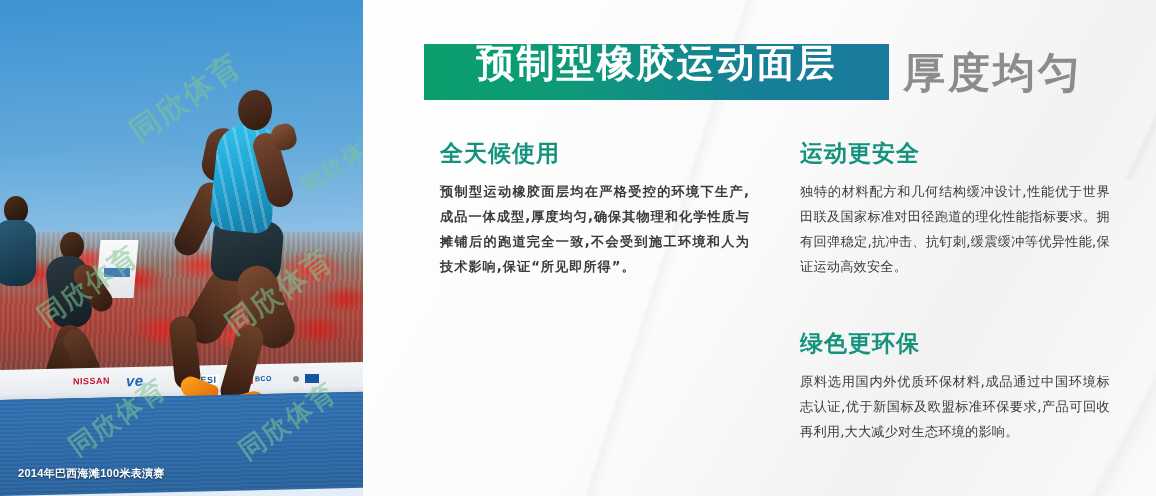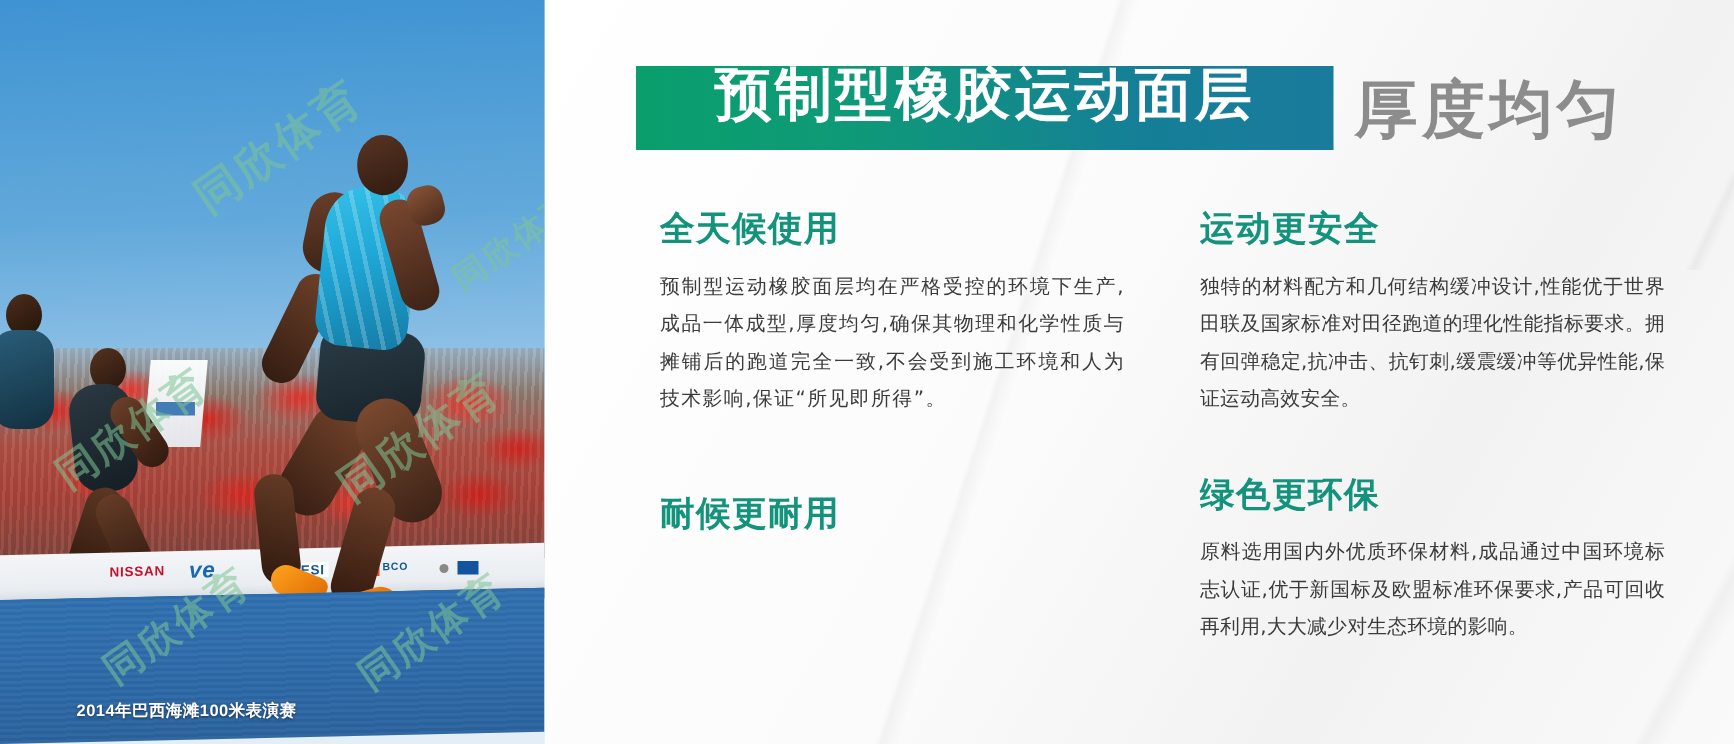--- a/index.html
+++ b/index.html
@@ -126,21 +126,21 @@
   .rc-head{position:absolute;left:12px;top:0;width:24px;height:28px;border-radius:50%;
     background:linear-gradient(150deg,#4d2e1c,#22120a);}
   .rc-torso{position:absolute;left:2px;top:24px;width:42px;height:66px;border-radius:16px;
     background:linear-gradient(160deg,#2a5d7a,#12303f);}
   .flagpole{position:absolute;left:98px;top:240px;width:38px;height:58px;
     background:linear-gradient(180deg,#ffffff,#e6edf3);transform:skewX(-5deg);opacity:.95;}
   .flag-b{position:absolute;left:104px;top:268px;width:26px;height:9px;background:#1a5fa8;opacity:.8;}
 
   .caption-bar{position:absolute;left:0;top:452px;width:363px;height:44px;}
   .caption{position:absolute;left:18px;top:466px;font-size:11px;font-weight:bold;color:#ffffff;
-    letter-spacing:.3px;text-shadow:0 1px 2px rgba(0,0,0,.55);white-space:nowrap;margin-left:33px;}
+    letter-spacing:.3px;text-shadow:0 1px 2px rgba(0,0,0,.55);white-space:nowrap;}
 
   
   .wm{position:absolute;color:rgba(126,196,150,.55);font-weight:bold;white-space:nowrap;
     transform:rotate(-35deg);font-family:"DejaVu Sans",sans-serif;letter-spacing:2px;}
   .wm1{left:122px;top:78px;font-size:30px;}
   .wm2{left:30px;top:268px;font-size:27px;}
   .wm3{left:218px;top:272px;font-size:29px;}
   .wm4{left:62px;top:400px;font-size:26px;}
   .wm5{left:232px;top:404px;font-size:26px;}
   .wm6{left:296px;top:146px;font-size:22px;}
@@ -159,30 +159,30 @@
     position:absolute;left:903px;top:46px;font-family:"DejaVu Sans",sans-serif;
     font-weight:bold;font-size:42px;color:#8c8c8c;letter-spacing:3px;line-height:54px;
   }
 
   
   .features{position:absolute;left:440px;top:142px;width:700px;height:346px;}
   .feat{position:absolute;width:310px;}
   .f0{left:0;top:0;}
   .f1{left:360px;top:0;}
   .f2{left:0;top:190px;}
-  .f3{left:360px;top:177px;}
+  .f3{left:360px;top:190px;}
   .feat h3{
     margin:0 0 14px 0;font-family:"DejaVu Sans",sans-serif;font-weight:bold;
     font-size:23px;color:#13937b;letter-spacing:1px;line-height:1;
   }
   .feat p{
     margin:0;font-family:"DejaVu Sans",sans-serif;font-size:13.2px;color:#3b3b3b;
     line-height:25px;letter-spacing:.2px;text-align:justify;
   }
-  .f0 p{letter-spacing:1.0px;}
+  .f0 p{letter-spacing:1.0px;font-weight:bold;}
 </style>
 </head>
 <body>
 
 <div class="stage">
 
   <div class="bg-panel">
     <div class="bg-streak streak-a"></div>
     <div class="bg-streak streak-b"></div>
     <div class="bg-streak streak-c"></div>
@@ -261,21 +261,20 @@
   <div class="features">
     <div class="feat f0">
       <h3>全天候使用</h3>
       <p>预制型运动橡胶面层均在严格受控的环境下生产,成品一体成型,厚度均匀,确保其物理和化学性质与摊铺后的跑道完全一致,不会受到施工环境和人为技术影响,保证“所见即所得”。</p>
     </div>
     <div class="feat f1">
       <h3>运动更安全</h3>
       <p>独特的材料配方和几何结构缓冲设计,性能优于世界田联及国家标准对田径跑道的理化性能指标要求。拥有回弹稳定,抗冲击、抗钉刺,缓震缓冲等优异性能,保证运动高效安全。</p>
     </div>
     <div class="feat f2">
-      <h3>耐候更耐用</h3>
     </div>
     <div class="feat f3">
       <h3>绿色更环保</h3>
       <p>原料选用国内外优质环保材料,成品通过中国环境标志认证,优于新国标及欧盟标准环保要求,产品可回收再利用,大大减少对生态环境的影响。</p>
     </div>
   </div>
 
 </div>
 
 </body></html>

